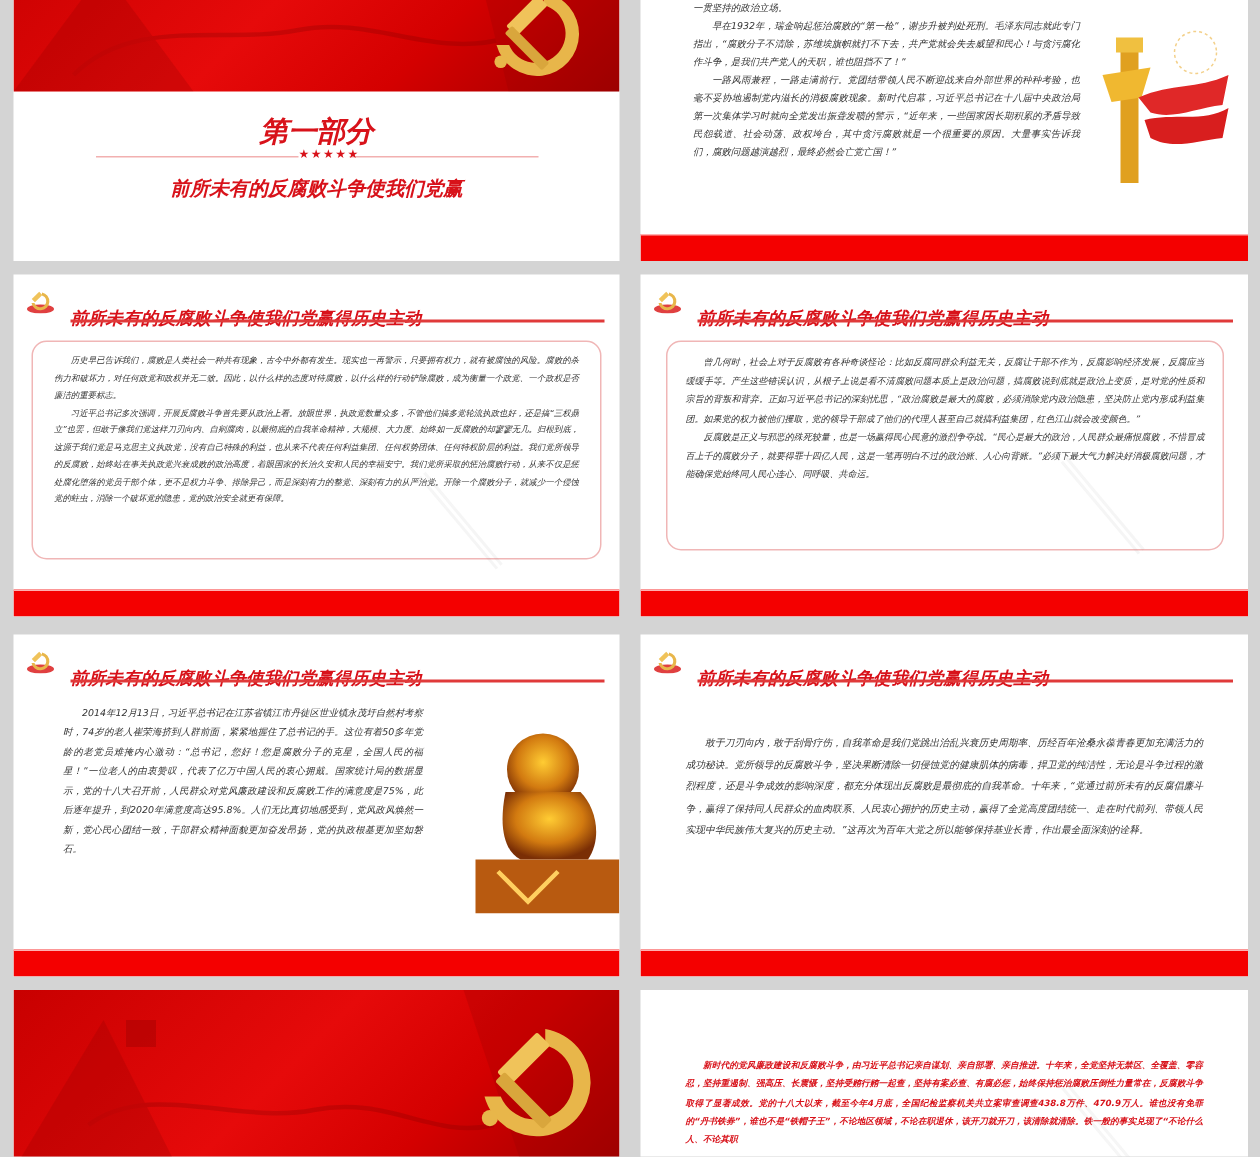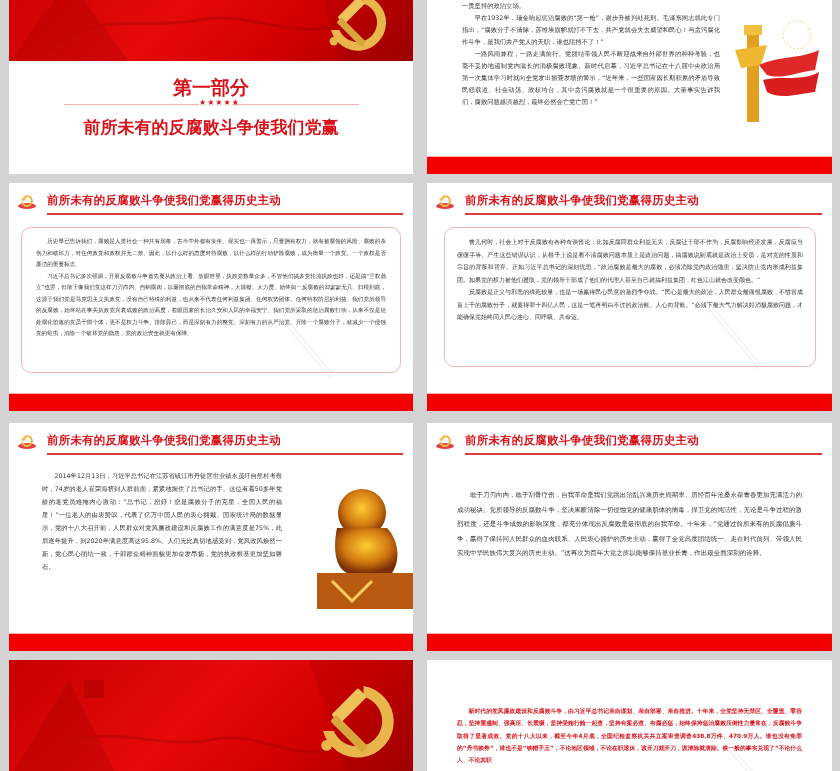--- a/index.html
+++ b/index.html
@@ -1,17 +1,17 @@
 <!DOCTYPE html>
 <html><head>
 <meta charset="utf-8">
 <style>
   * { box-sizing: border-box; margin: 0; padding: 0; }
   html, body { width: 840px; height: 771px; overflow: hidden; background: #d4d4d4; font-family: "DejaVu Sans", "Liberation Sans", sans-serif; }
-  .grid { position: relative; width: 840px; height: 771px; }
+  .grid { position: relative; width: 840px; height: 771px; font-style: italic; }
   .slide { position: absolute; background: #fff; overflow: hidden; }
   
   #s1 { left: 9px; top: -60px; width: 404px; height: 234px; }
   #s2 { left: 427px; top: -60px; width: 405px; height: 234px; }
   #s3 { left: 9px; top: 183px; width: 404px; height: 228px; }
   #s4 { left: 427px; top: 183px; width: 405px; height: 228px; }
   #s5 { left: 9px; top: 423px; width: 404px; height: 228px; }
   #s6 { left: 427px; top: 423px; width: 405px; height: 228px; }
   #s7 { left: 9px; top: 660px; width: 404px; height: 120px; }
   #s8 { left: 427px; top: 660px; width: 405px; height: 120px; }
@@ -20,21 +20,21 @@
   .wall { position: absolute; inset: 0; opacity: .22; }
   .emblem { position: absolute; }
   .bottom-bar { position: absolute; left: 0; right: 0; bottom: 0; height: 18px; background: #f40000; border-top: 1px solid #ffb0b0; }
 
   .part-title { position: absolute; left: 0; right: 0; text-align: center; color: #d8121a; font-weight: bold; }
   .divider { position: absolute; height: 1px; background: #f2b0b0; }
   .stars { position: absolute; color: #d8121a; font-size: 8px; letter-spacing: 1px; text-align: center; }
 
   .hdr { position: absolute; left: 8px; top: 8px; right: 10px; height: 24px; }
   .hdr-icon { position: absolute; left: 0; top: 2px; width: 20px; height: 16px; }
-  .hdr-title { position: absolute; left: 30px; top: 2px; color: #d8121a; font-weight: bold; font-size: 11.5px; letter-spacing: 0.2px; }
+  .hdr-title { position: absolute; left: 30px; top: 14px; color: #d8121a; font-weight: bold; font-size: 11.5px; letter-spacing: 0.2px; }
   .hdr-line { position: absolute; left: 30px; right: 0; top: 22px; height: 2px; background: #e03a3a; }
 
   .card { position: absolute; border: 1px solid #f0b6b6; border-radius: 10px; }
   .para { font-size: 6.3px; line-height: 12px; color: #333; text-indent: 2em; text-align: justify; }
   .para.red { color: #d8121a; font-weight: bold; }
   .body-text { position: absolute; }
   .watermark { position: absolute; width: 50px; height: 80px; opacity: .08; transform: rotate(-40deg); border-left: 6px double #888; }
 </style>
 </head>
 <body>
@@ -51,21 +51,21 @@
       <svg class="emblem" style="left:305px;top:48px;width:90px;height:70px;" viewBox="0 0 100 100">
         <path d="M55 10 A40 40 0 1 1 10 60 L22 60 A28 28 0 1 0 55 22 Z" fill="#e8b64a"></path>
         <rect x="18" y="25" width="42" height="14" rx="2" fill="#f0c35a" transform="rotate(-45 39 32)"></rect>
         <rect x="34" y="38" width="10" height="50" rx="2" fill="#d9a63c" transform="rotate(-45 39 63)"></rect>
         <circle cx="14" cy="76" r="6" fill="#e8b64a"></circle>
       </svg>
     </div>
     <div class="part-title" style="top:135px;font-size:19px;">第一部分</div>
     <div class="divider" style="left:55px;width:295px;top:164px;"></div>
     <div class="stars" style="left:190px;width:34px;top:158px;background:#fff;">★★★★★</div>
-    <div class="part-title" style="top:175px;font-size:17px;line-height:24px;">
+    <div class="part-title" style="top:175px;font-size:13px;line-height:24px;">
       <div>前所未有的反腐败斗争使我们党赢</div>
     </div>
   </div>
 
   <div class="slide" id="s2">
     <div class="body-text" style="left:35px;top:60px;width:258px;">
       <p class="para" style="text-indent:0;">一贯坚持的政治立场。</p>
       <p class="para">早在1932年，瑞金响起惩治腐败的“第一枪”，谢步升被判处死刑。毛泽东同志就此专门指出，“腐败分子不清除，苏维埃旗帜就打不下去，共产党就会失去威望和民心！与贪污腐化作斗争，是我们共产党人的天职，谁也阻挡不了！”</p>
       <p class="para">一路风雨兼程，一路走满前行。党团结带领人民不断迎战来自外部世界的种种考验，也毫不妥协地遏制党内滋长的消极腐败现象。新时代启幕，习近平总书记在十八届中央政治局第一次集体学习时就向全党发出振聋发聩的警示，“近年来，一些国家因长期积累的矛盾导致民怨载道、社会动荡、政权垮台，其中贪污腐败就是一个很重要的原因。大量事实告诉我们，腐败问题越演越烈，最终必然会亡党亡国！”</p>
     </div>

